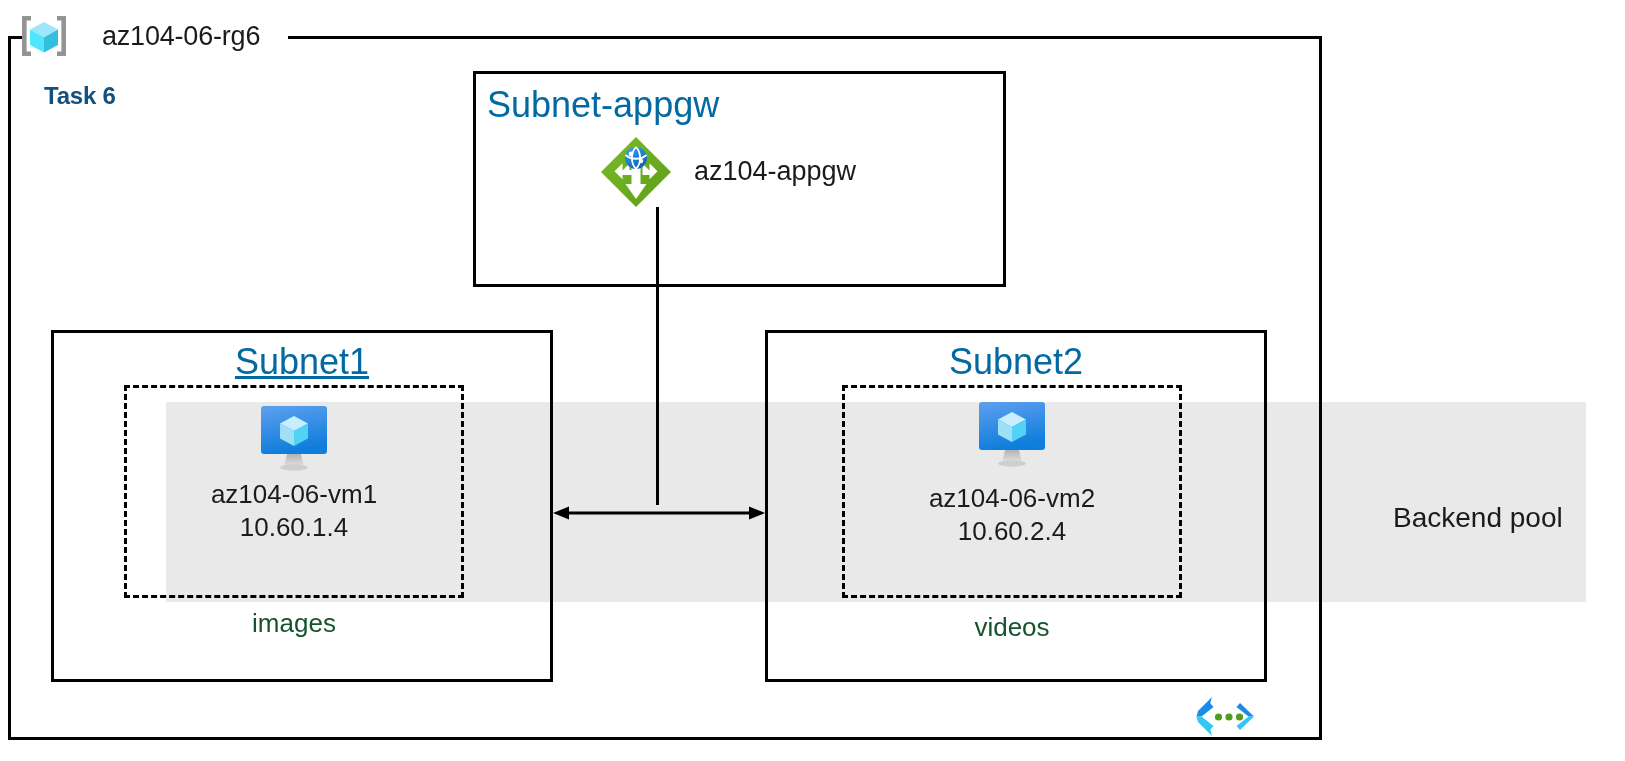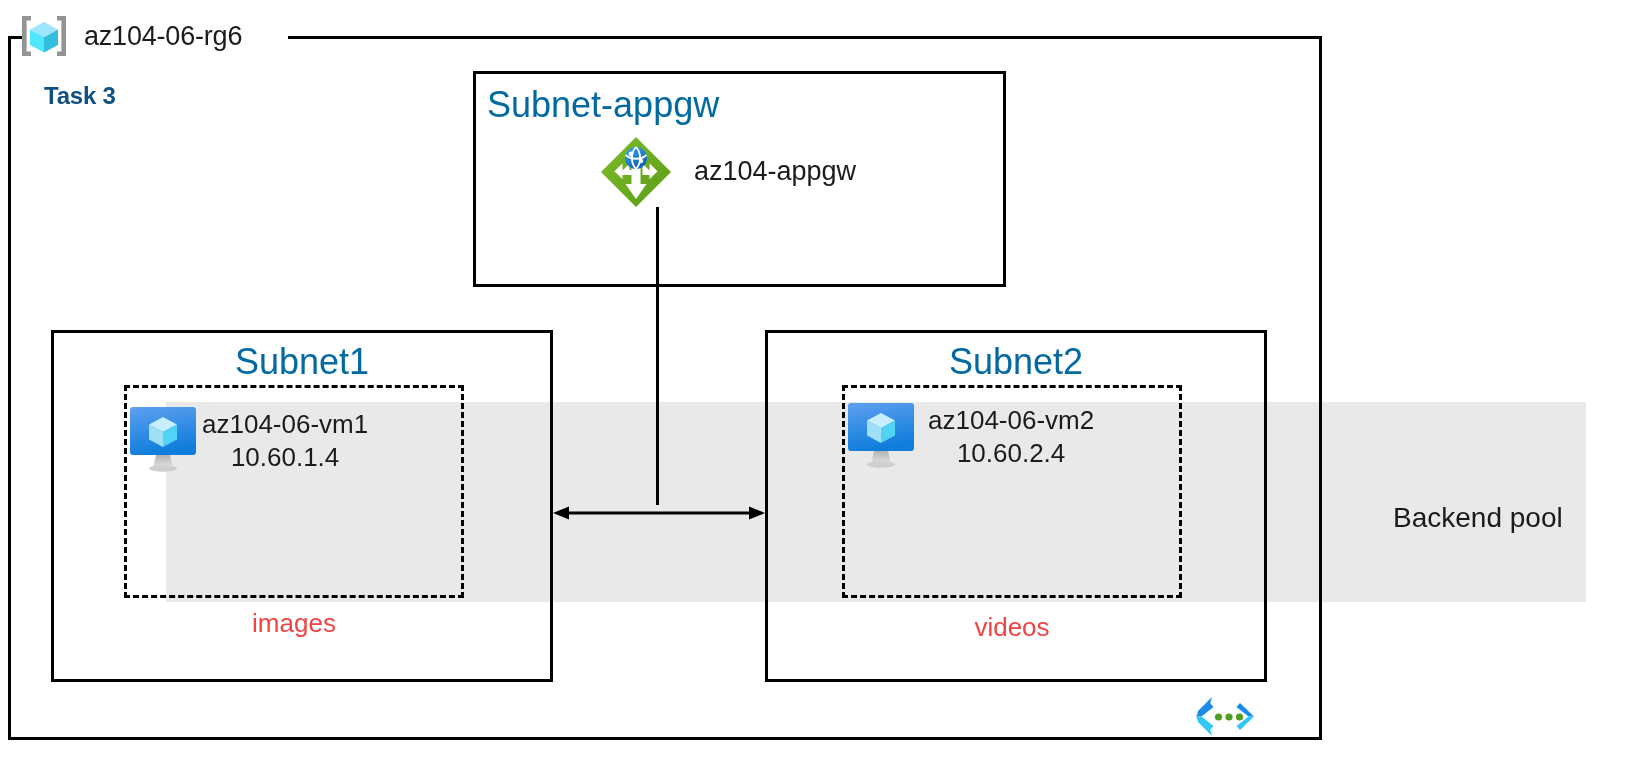--- a/index.html
+++ b/index.html
@@ -23,21 +23,21 @@
     width: 18px; height: 3px; background: #000;
   }
   .rg-top-right {
     position: absolute; left: 288px; top: 36px;
     width: 1034px; height: 3px; background: #000;
   }
 
   
   .rg-header {
     position: absolute; left: 18px; top: 6px;
-    display: flex; align-items: center; gap: 14px;
+    display: flex; align-items: center; gap: 32px;
     height: 60px;
     text-align: right;
   }
   .rg-icon { width: 52px; height: 48px; position: relative; display:block; }
   .rg-title {
     font-size: 27px; color: #1b1b1b; white-space: nowrap;
     letter-spacing: -0.2px;
   }
 
   
@@ -66,40 +66,40 @@
     position: absolute; border: 3px solid #000; background: transparent;
   }
   .subnet-appgw { left: 473px; top: 71px; width: 533px; height: 216px; }
   .subnet1      { left: 51px;  top: 330px; width: 502px; height: 352px; }
   .subnet2      { left: 765px; top: 330px; width: 502px; height: 352px; }
 
   .subnet-title {
     position: absolute; font-size: 36px; color: #0369a1; white-space: nowrap;
   }
   .subnet-appgw-title { left: 487px; top: 84px; }
-  .subnet1-title { left: 51px; top: 341px; width: 502px; text-align: center; }
+  .subnet1-title { left: 51px; top: 341px; width: 502px; text-align: center; text-decoration: underline; }
   .subnet2-title { left: 765px; top: 341px; width: 502px; text-align: center; }
 
   
   .dashed-box {
     position: absolute; border: 3px dashed #000; background: transparent;
   }
   .dashed1 { left: 124px; top: 385px; width: 340px; height: 213px; }
   .dashed2 { left: 842px; top: 385px; width: 340px; height: 213px; }
 
   .dashed-caption {
-    position: absolute; font-size: 26px; color: #ef4444;
+    position: absolute; font-size: 26px; color: #14532d;
     white-space: nowrap; text-align: center;
   }
   .caption1 { left: 124px; top: 608px; width: 340px; }
   .caption2 { left: 842px; top: 612px; width: 340px; }
 
   
   .vm-node {
-    position: absolute; display: flex; flex-direction: row;
+    position: absolute; display: flex; flex-direction: column;
     align-items: center;
   }
   .vm1 { left: 124px; top: 402px; width: 340px; }
   .vm2 { left: 842px; top: 398px; width: 340px; gap: 8px; }
   .vm-icon { width: 78px; height: 70px; display:block; }
   .vm-labels {
     margin-top: 6px; text-align: center;
     font-size: 26px; color: #1b1b1b; line-height: 1.28;
   }
 
@@ -146,21 +146,21 @@
         <path d="M39 4 L48 4 L48 44 L39 44 L39 39.5 L43.4 39.5 L43.4 8.5 L39 8.5 Z" fill="#949494"></path>
 
         <path d="M26 10 L40 17.6 L26 25.2 L12 17.6 Z" fill="#9fe5fb"></path>
         <path d="M12 17.6 L26 25.2 L26 40.5 L12 32.9 Z" fill="#50e6ff"></path>
         <path d="M40 17.6 L26 25.2 L26 40.5 L40 32.9 Z" fill="#32bedd"></path>
       </svg>
     </span>
     <span class="rg-title label-static">az104-06-rg6</span>
   </div>
 
-  <div class="task-label label-static">Task 3</div>
+  <div class="task-label label-static">Task 6</div>
 
   <div class="conn-vertical"></div>
   <div class="conn-horizontal">
     <svg viewBox="0 0 212 20" width="212" height="20" xmlns="http://www.w3.org/2000/svg">
       <line x1="10" y1="10" x2="202" y2="10" stroke="#000" stroke-width="3"></line>
       <polygon points="0,10 16,3.5 16,16.5" fill="#000"></polygon>
       <polygon points="212,10 196,3.5 196,16.5" fill="#000"></polygon>
     </svg>
   </div>
 

